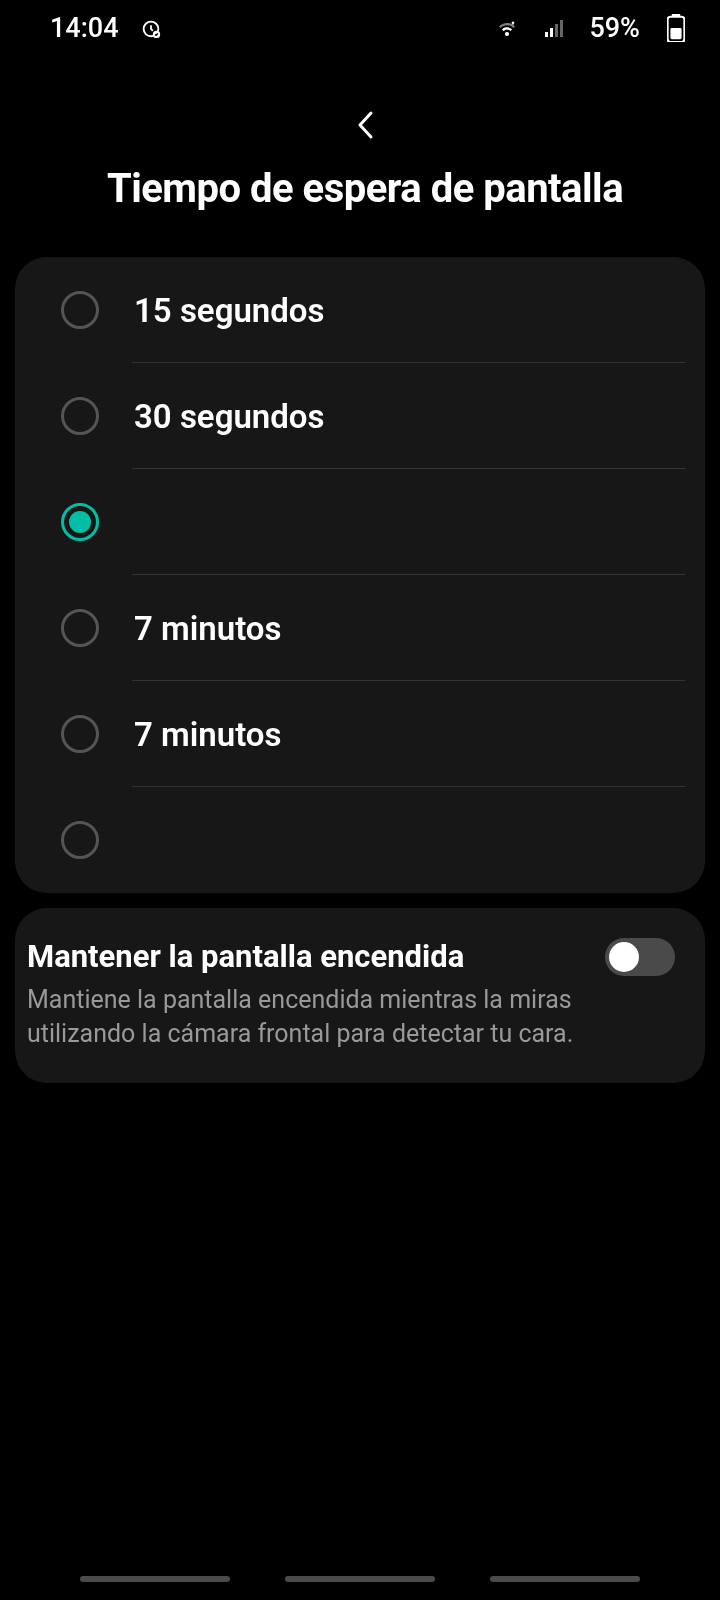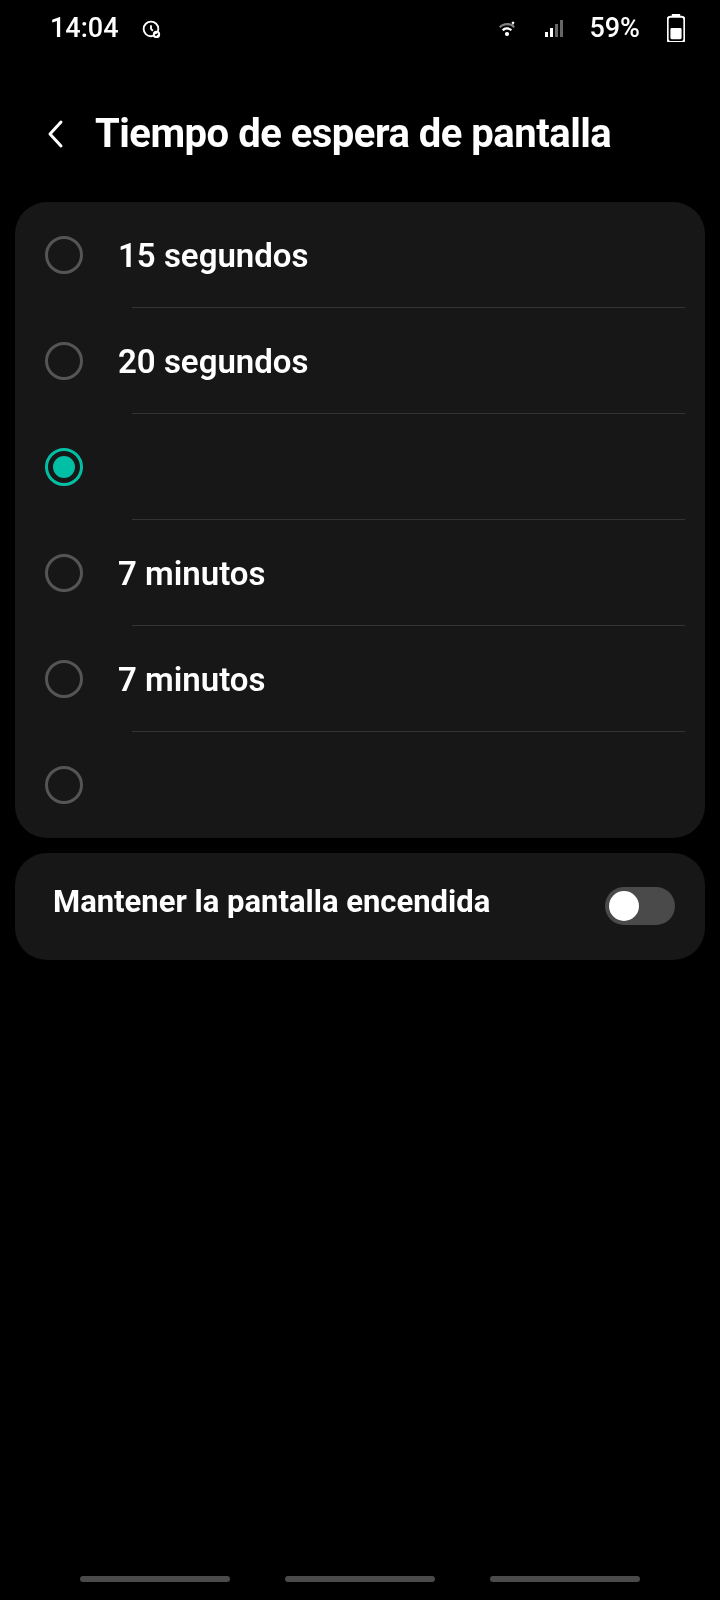--- a/index.html
+++ b/index.html
@@ -46,20 +46,21 @@
     .battery-icon {
       width: 18px;
       height: 28px;
       margin-left: 4px;
     }
     .header {
       display: flex;
       align-items: center;
       padding: 55px 30px 30px 40px;
       gap: 25px;
+      flex-direction: column;
     }
     .back-button {
       width: 30px;
       height: 30px;
       display: flex;
       align-items: center;
       justify-content: center;
       flex-shrink: 0;
     }
     .page-title {
@@ -73,21 +74,21 @@
       margin: 15px 15px 0 15px;
     }
     .radio-list {
       padding: 0;
     }
     .radio-item {
       display: flex;
       align-items: center;
       gap: 35px;
       height: 106px;
-      padding: 0 30px;
+      padding: 0 46px;
       position: relative;
     }
     .radio-item:not(:last-child)::after {
       content: '';
       position: absolute;
       bottom: 0;
       left: 117px;
       right: 20px;
       height: 1px;
       background: #333333;
@@ -109,23 +110,23 @@
       width: 22px;
       height: 22px;
       border-radius: 50%;
       background: #00bfa5;
     }
     .radio-label {
       font-size: 33px;
       font-weight: 600;
     }
     .toggle-card {
-      padding: 30px 30px 32px 38px;
-      display: flex;
-      align-items: center;
+      padding: 30px 30px 32px 12px;
+      display: flex;
+      align-items: flex-start;
       gap: 4px;
     }
     .toggle-content {
       flex: 1;
     }
     .toggle-title {
       font-size: 31px;
       font-weight: 700;
       margin-bottom: 8px;
     }
@@ -212,21 +213,21 @@
 </div>
 
 <div class="card">
   <div class="radio-list">
     <div class="radio-item">
       <div class="radio-circle"></div>
       <div class="radio-label">15 segundos</div>
     </div>
     <div class="radio-item">
       <div class="radio-circle"></div>
-      <div class="radio-label">20 segundos</div>
+      <div class="radio-label">30 segundos</div>
     </div>
     <div class="radio-item">
       <div class="radio-circle selected">
         <div class="radio-inner"></div>
       </div>
     </div>
     <div class="radio-item">
       <div class="radio-circle"></div>
       <div class="radio-label">7 minutos</div>
     </div>
@@ -236,20 +237,21 @@
     </div>
     <div class="radio-item">
       <div class="radio-circle"></div>
     </div>
   </div>
 </div>
 
 <div class="card toggle-card">
   <div class="toggle-content">
     <div class="toggle-title">Mantener la pantalla encendida</div>
+    <div class="toggle-description">Mantiene la pantalla encendida mientras la miras utilizando la cámara frontal para detectar tu cara.</div>
   </div>
   <div class="toggle-switch">
     <div class="toggle-knob"></div>
   </div>
 </div>
 
 <div class="nav-bar">
   <div class="nav-segment"></div>
   <div class="nav-segment"></div>
   <div class="nav-segment"></div>

